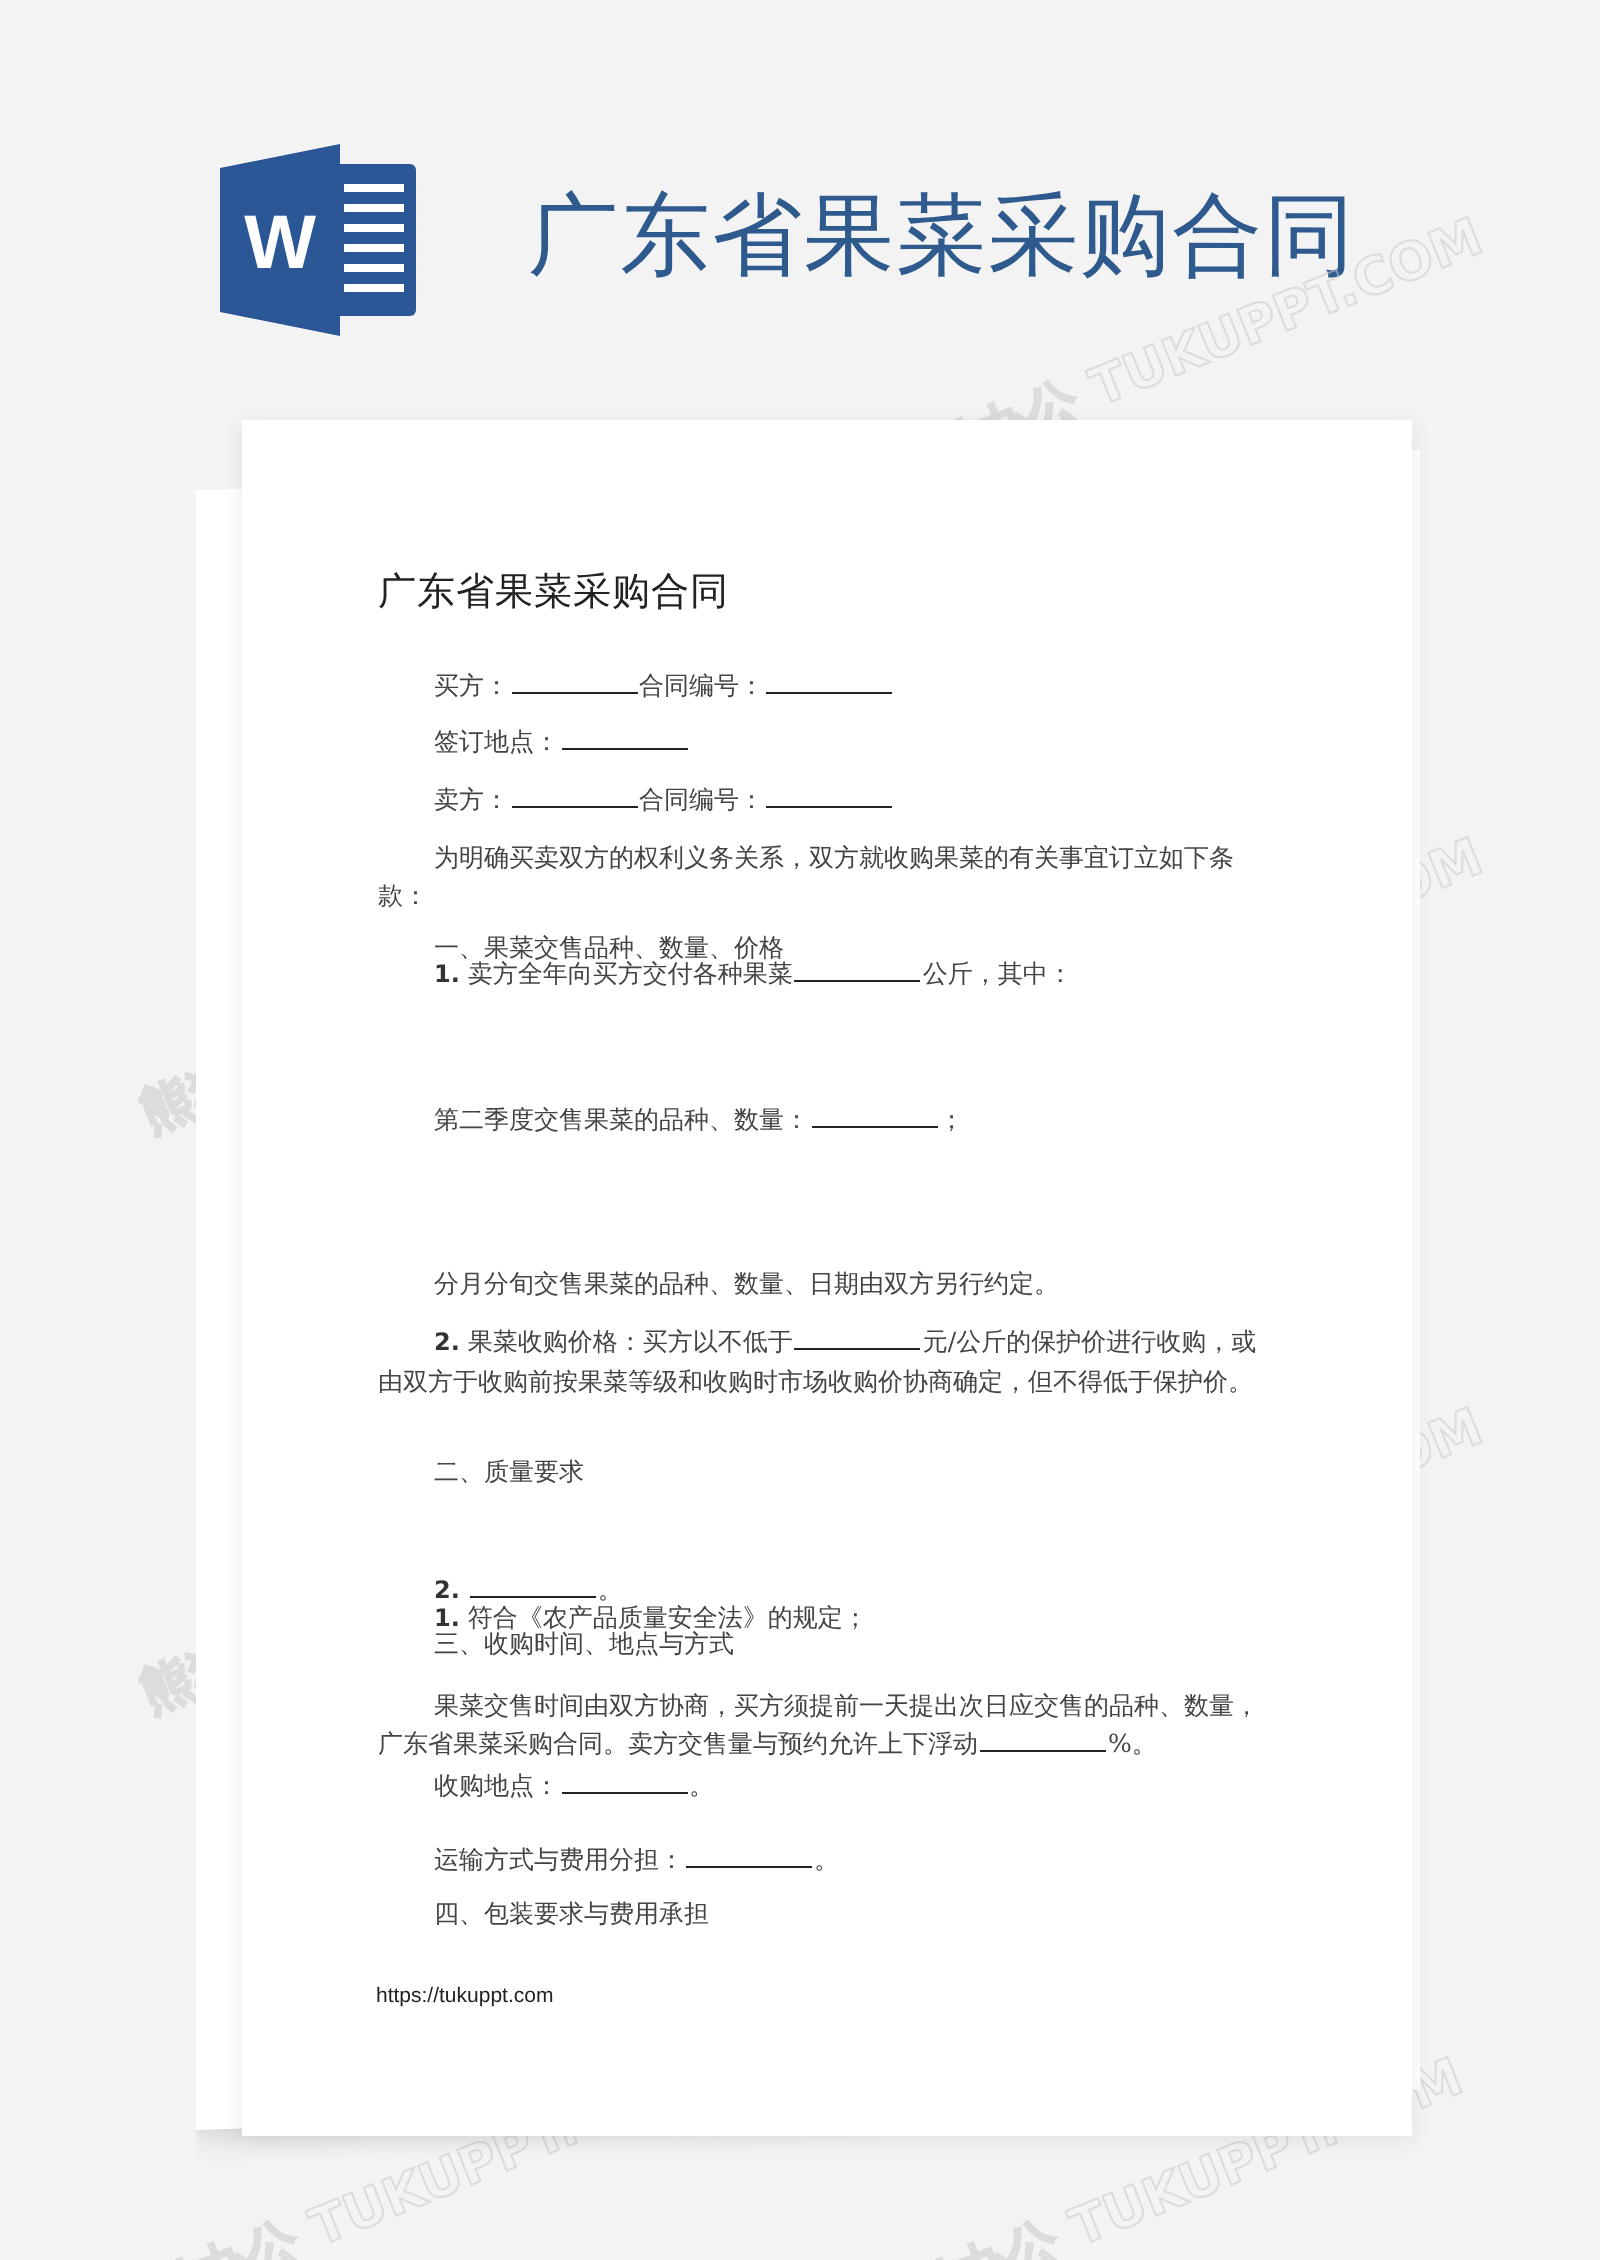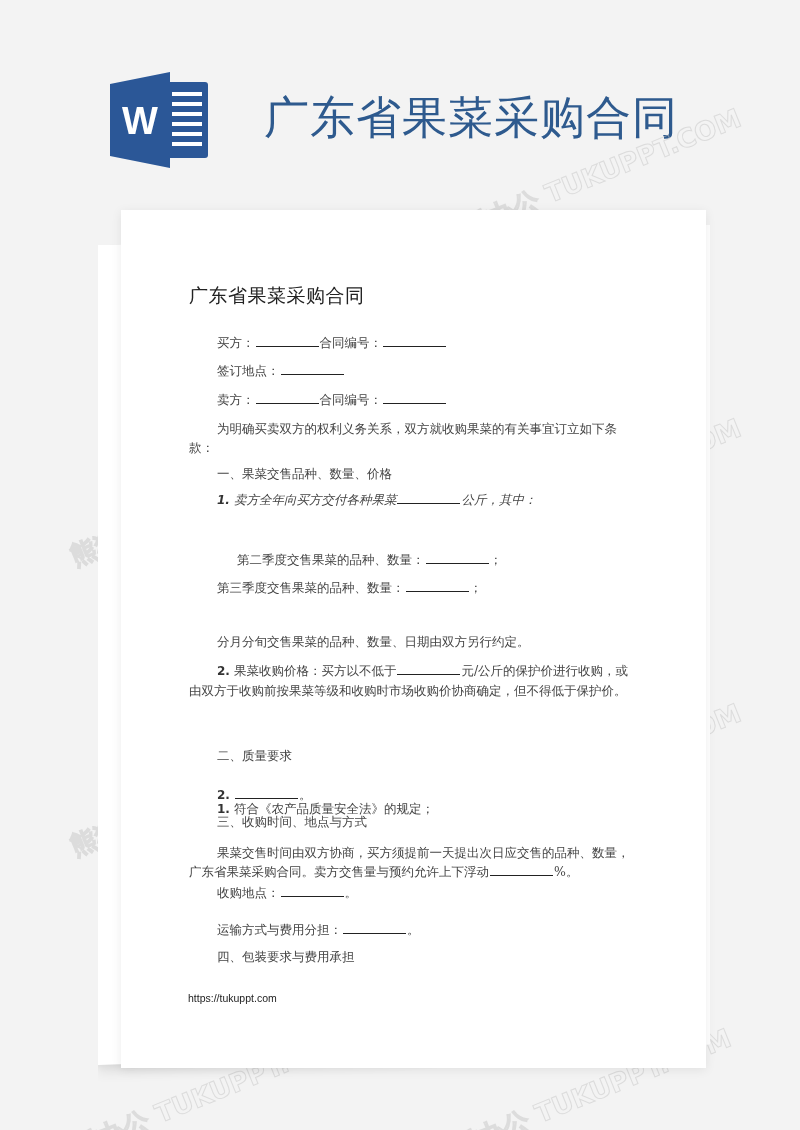--- a/index.html
+++ b/index.html
@@ -91,38 +91,35 @@
     </div>
     <div class="line" style="top:181px;">
       <span>卖方：</span><span class="blank"></span><span>合同编号：</span><span class="blank"></span>
     </div>
 
     <div class="line full" style="top:209px;">
       <span class="indent"></span><span>为明确买卖双方的权利义务关系，双方就收购果菜的有关事宜订立如下条款：</span>
     </div>
 
     <div class="line" style="top:256px;">一、果菜交售品种、数量、价格</div>
-    <div class="line" style="top:281px;font-style:italic;">
+    <div class="line" style="top:268px;">
       <span class="num">1.</span>
       <span>卖方全年向买方交付各种果菜</span><span class="blank"></span><span>公斤，其中：</span>
     </div>
-    <div class="line" style="top:341px;margin-left:20px;">
+    <div class="line" style="top:341px;">
       <span>第二季度交售果菜的品种、数量：</span><span class="blank"></span><span>；</span>
-    </div>
-    <div class="line" style="top:369px;">
-      <span>第三季度交售果菜的品种、数量：</span><span class="blank"></span><span>；</span>
     </div>
     <div class="line" style="top:424px;">分月分旬交售果菜的品种、数量、日期由双方另行约定。</div>
 
     <div class="line full" style="top:451px;">
       <span class="indent"></span><span class="num">2.</span>
       <span>果菜收购价格：买方以不低于</span><span class="blank"></span><span>元/公斤的保护价进行收购，或由双方于收购前按果菜等级和收购时市场收购价协商确定，但不得低于保护价。</span>
     </div>
 
-    <div class="line" style="top:518px;margin-top:20px;">二、质量要求</div>
+    <div class="line" style="top:518px;">二、质量要求</div>
     <div class="line" style="top:547px;margin-top:44px;">
       <span class="num">1.</span>
       <span>符合《农产品质量安全法》的规定；</span>
     </div>
     <div class="line" style="top:576px;">
       <span class="num">2.</span>
       <span class="blank"></span><span>。</span>
     </div>
 
     <div class="line" style="top:604px;text-align:right;">三、收购时间、地点与方式</div>

